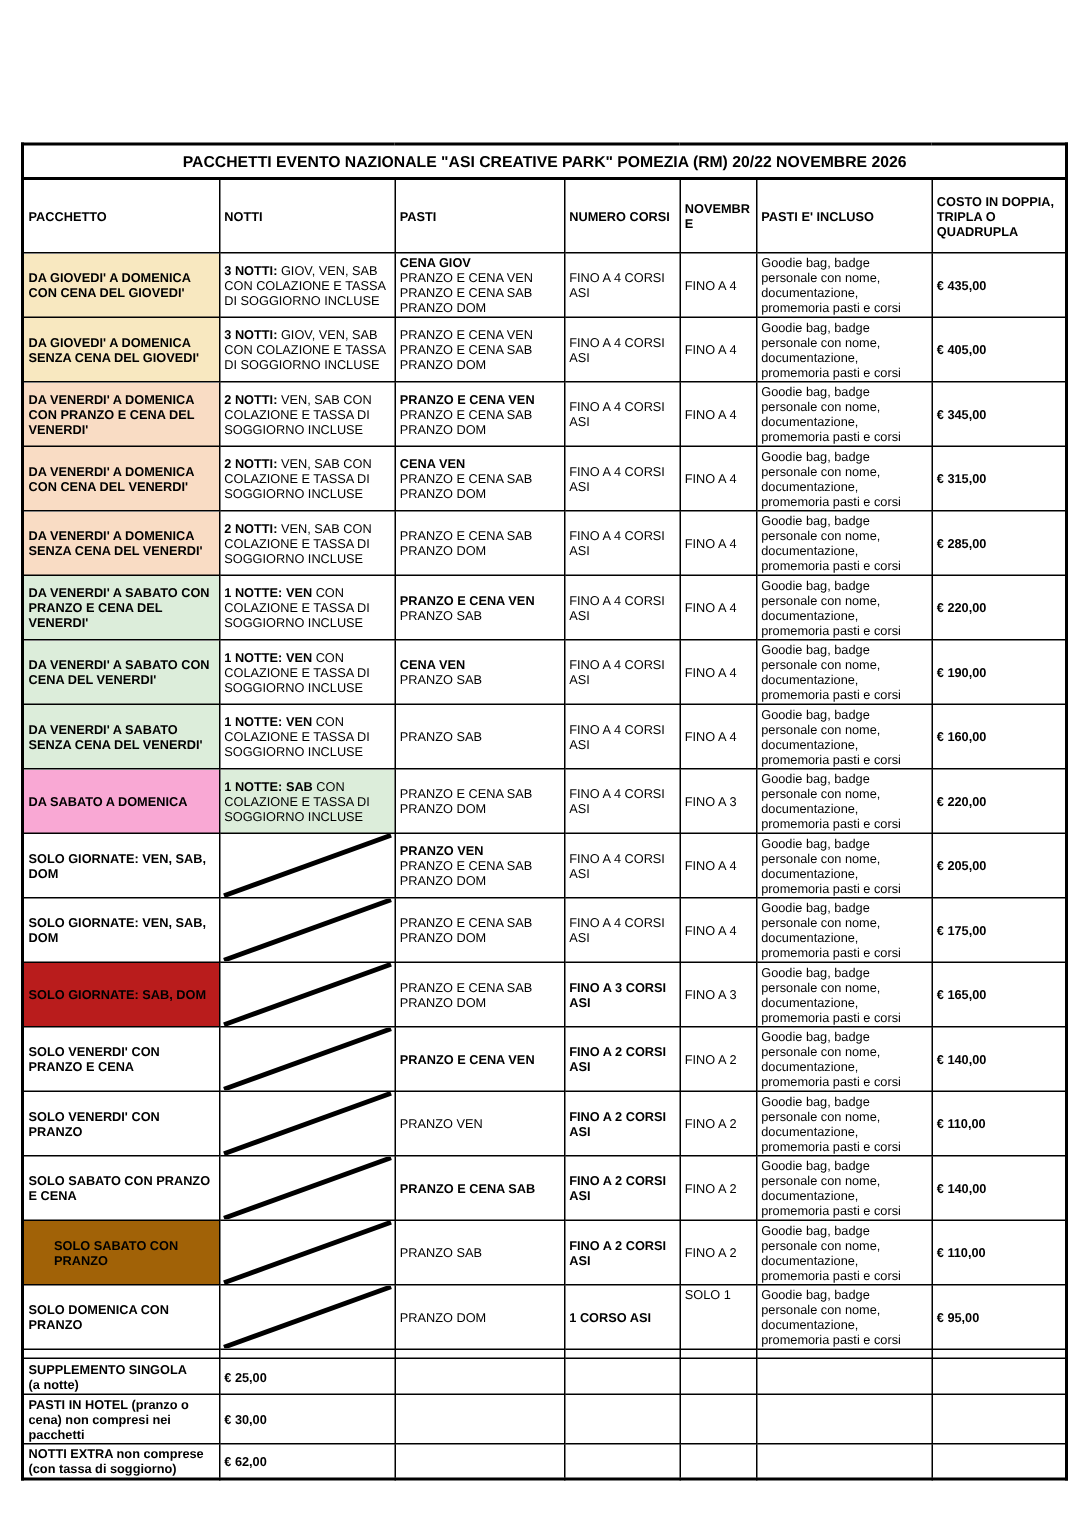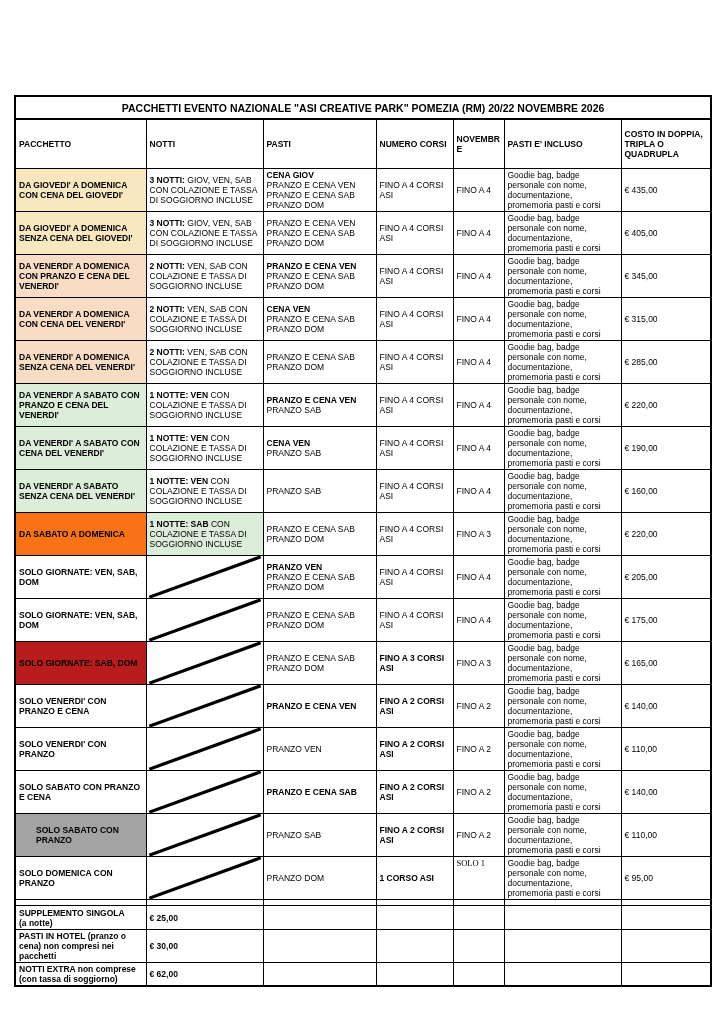--- a/index.html
+++ b/index.html
@@ -18,22 +18,22 @@
     font-size:8.5px; line-height:10px;
     vertical-align:middle; overflow:hidden;
     word-wrap:break-word;
   }
   td.title-cell { text-align:center; font-weight:bold; font-size:10.5px; height:19px; border-bottom:2px solid #000; }
   tr.hdr td { font-weight:bold; height:46px; }
   tr.data { height:40px; }
   .pacchetto { font-weight:bold; }
   .center { text-align:left; }
   .bold { font-weight:bold; }
-  .vtop { vertical-align:top;font-family:Liberation Serif, serif; }
-  .costo { font-weight:normal; }
+  .vtop { vertical-align:top; }
+  .costo { font-weight:bold; }
   .pre { white-space:pre-line; }
   td.diag { position:relative; padding:0; }
   td.diag svg { position:absolute; left:0; top:0; width:100%; height:100%; display:block; }
   tr.spacer td { height:5px; padding:0; line-height:0; font-size:0; }
   tr.extra td { font-weight:bold; }
 </style>
 </head>
 <body>
 
 <div class="page">
@@ -154,21 +154,21 @@
           <td><span class="bold">1 NOTTE: VEN</span> CON COLAZIONE E TASSA DI SOGGIORNO INCLUSE</td>
           <td>
             <div>PRANZO SAB</div>
           </td>
           <td class="center">FINO A 4 CORSI ASI</td>
           <td class="center">FINO A 4</td>
           <td>Goodie bag, badge personale con nome, documentazione, promemoria pasti e corsi</td>
           <td class="costo">€ 160,00</td>
         </tr>
         <tr class="data">
-          <td class="pacchetto" style="background: #f97316;">DA SABATO A DOMENICA</td>
+          <td class="pacchetto" style="background: #f9a8d4;">DA SABATO A DOMENICA</td>
           <td style="background: rgb(220, 237, 218);"><span class="bold">1 NOTTE: SAB</span> CON COLAZIONE E TASSA DI SOGGIORNO INCLUSE</td>
           <td>
             <div>PRANZO E CENA SAB</div>
             <div>PRANZO DOM</div>
           </td>
           <td class="center">FINO A 4 CORSI ASI</td>
           <td class="center">FINO A 3</td>
           <td>Goodie bag, badge personale con nome, documentazione, promemoria pasti e corsi</td>
           <td class="costo">€ 220,00</td>
         </tr>
@@ -260,21 +260,21 @@
           </td>
           <td>
             <div class="bold">PRANZO E CENA SAB</div>
           </td>
           <td class="center bold">FINO A 2 CORSI ASI</td>
           <td class="center">FINO A 2</td>
           <td>Goodie bag, badge personale con nome, documentazione, promemoria pasti e corsi</td>
           <td class="costo">€ 140,00</td>
         </tr>
         <tr class="data">
-          <td class="pacchetto" style="background: #a3a3a3; padding-left: 20px;">SOLO SABATO CON PRANZO</td>
+          <td class="pacchetto" style="background: #a16207; padding-left: 20px;">SOLO SABATO CON PRANZO</td>
           <td class="diag">
             <svg viewBox="0 0 100 100" preserveAspectRatio="none">
               <line x1="2" y1="98" x2="98" y2="2" stroke="#000" stroke-width="3.2" vector-effect="non-scaling-stroke"></line>
             </svg>
           </td>
           <td>
             <div>PRANZO SAB</div>
           </td>
           <td class="center bold">FINO A 2 CORSI ASI</td>
           <td class="center">FINO A 2</td>

